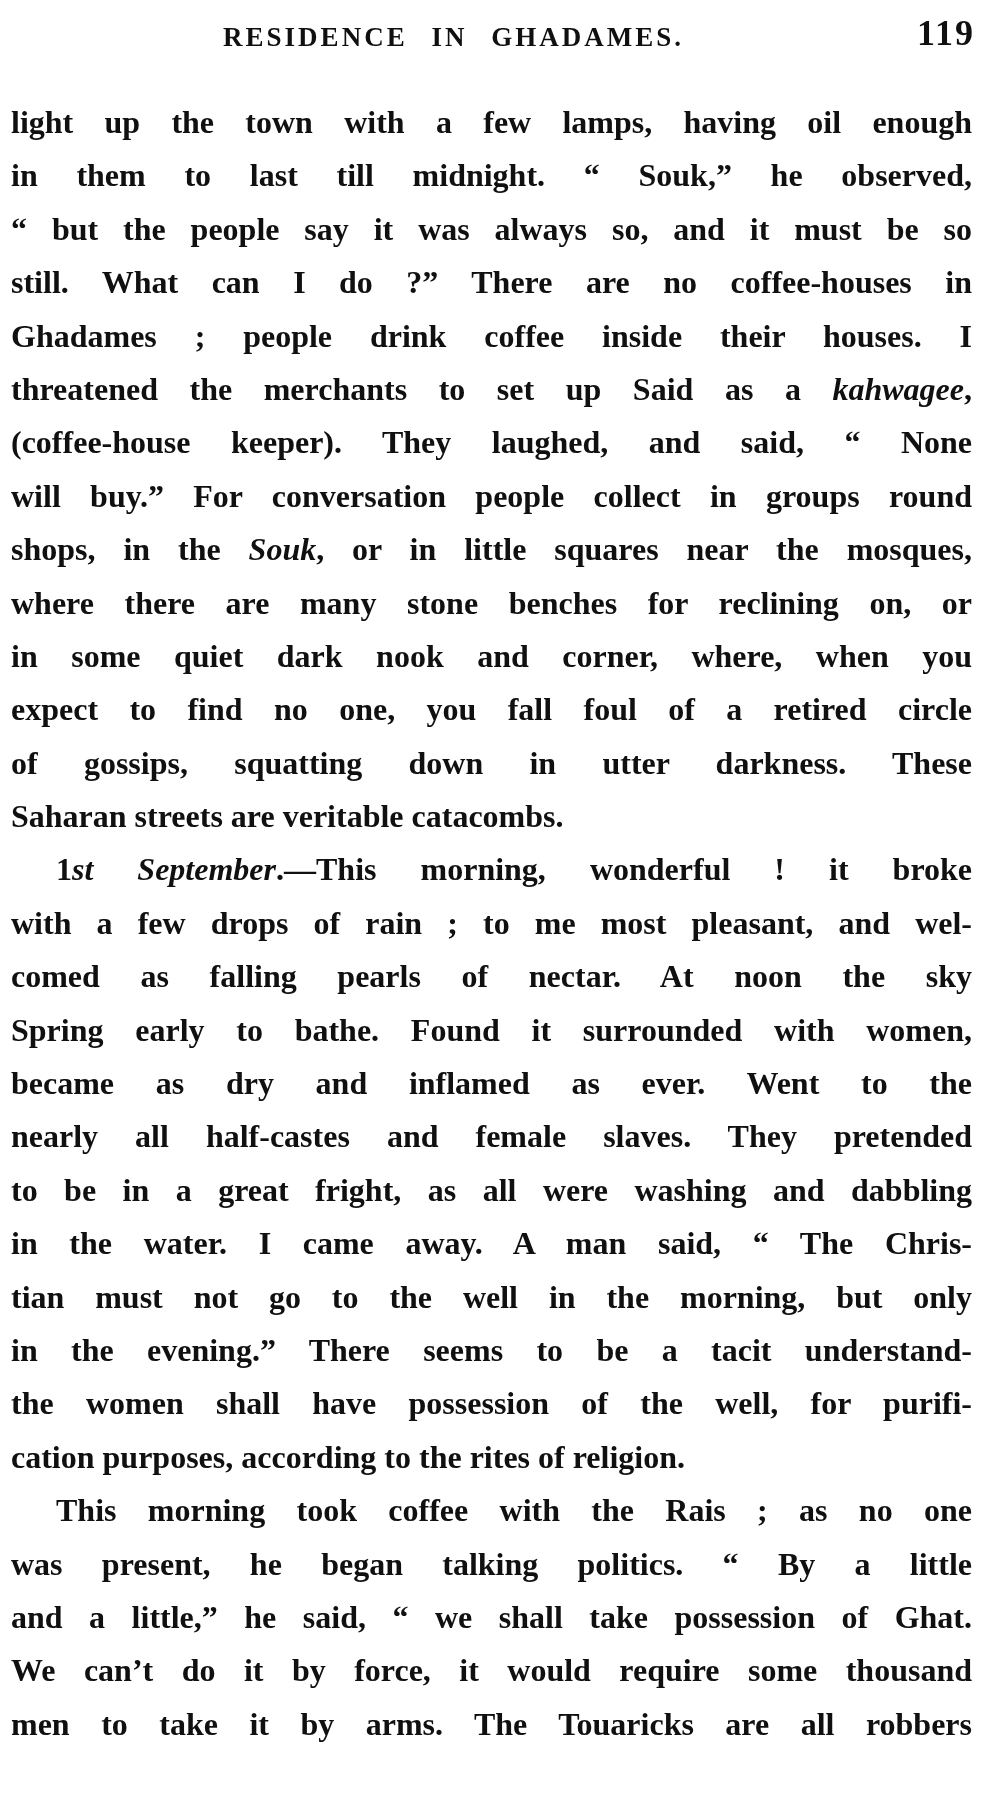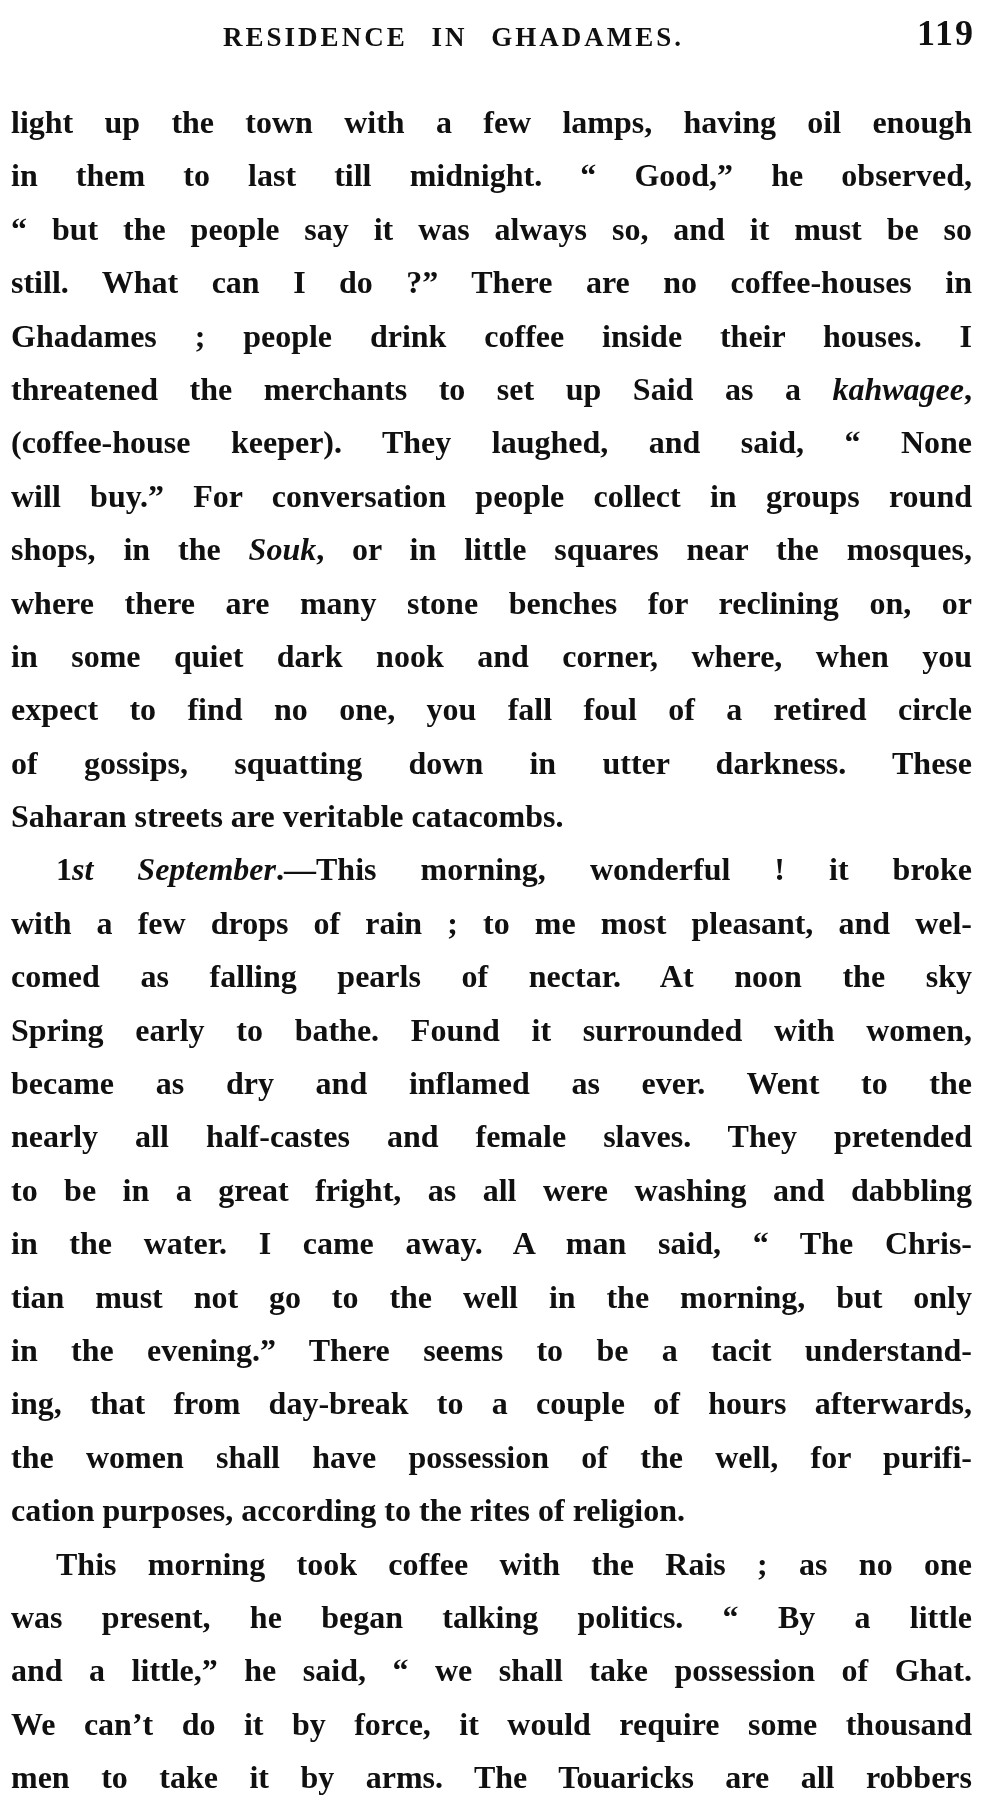--- a/index.html
+++ b/index.html
@@ -69,21 +69,21 @@
   }
 </style>
 </head>
 <body style="background: rgb(255, 255, 255); color: rgb(16, 16, 16);">
 
 <div class="book-page">
   <div class="running-header">RESIDENCE IN GHADAMES.</div>
   <div class="page-number">119</div>
   <div class="text-block">
       <div class="line"><span>light up the town with a few lamps, having oil enough</span></div>
-      <div class="line"><span>in them to last till midnight. “ Good,” he observed,</span></div>
+      <div class="line"><span>in them to last till midnight. “ Souk,” he observed,</span></div>
       <div class="line"><span>“ but the people say it was always so, and it must be so</span></div>
       <div class="line"><span>still. What can I do ?” There are no coffee-houses in</span></div>
       <div class="line"><span>Ghadames ; people drink coffee inside their houses. I</span></div>
       <div class="line"><span>threatened the merchants to set up Said as a </span><span class="italic">kahwagee</span><span>,</span></div>
       <div class="line"><span>(coffee-house keeper). They laughed, and said, “ None</span></div>
       <div class="line"><span>will buy.” For conversation people collect in groups round</span></div>
       <div class="line"><span>shops, in the </span><span class="italic">Souk</span><span>, or in little squares near the mosques,</span></div>
       <div class="line"><span>where there are many stone benches for reclining on, or</span></div>
       <div class="line"><span>in some quiet dark nook and corner, where, when you</span></div>
       <div class="line"><span>expect to find no one, you fall foul of a retired circle</span></div>
@@ -92,21 +92,20 @@
       <div class="line indent"><span>1</span><span class="italic">st September</span><span>.—This morning, wonderful ! it broke</span></div>
       <div class="line"><span>with a few drops of rain ; to me most pleasant, and wel-</span></div>
       <div class="line"><span>comed as falling pearls of nectar. At noon the sky</span></div>
       <div class="line"><span>Spring early to bathe. Found it surrounded with women,</span></div>
       <div class="line"><span>became as dry and inflamed as ever. Went to the</span></div>
       <div class="line"><span>nearly all half-castes and female slaves. They pretended</span></div>
       <div class="line"><span>to be in a great fright, as all were washing and dabbling</span></div>
       <div class="line"><span>in the water. I came away. A man said, “ The Chris-</span></div>
       <div class="line"><span>tian must not go to the well in the morning, but only</span></div>
       <div class="line"><span>in the evening.” There seems to be a tacit understand-</span></div>
-      <div class="line"><span>ing, that from day-break to a couple of hours afterwards,</span></div>
       <div class="line"><span>the women shall have possession of the well, for purifi-</span></div>
       <div class="line end"><span>cation purposes, according to the rites of religion.</span></div>
       <div class="line indent"><span>This morning took coffee with the Rais ; as no one</span></div>
       <div class="line"><span>was present, he began talking politics. “ By a little</span></div>
       <div class="line"><span>and a little,” he said, “ we shall take possession of Ghat.</span></div>
       <div class="line"><span>We can’t do it by force, it would require some thousand</span></div>
       <div class="line"><span>men to take it by arms. The Touaricks are all robbers</span></div>
     </div>
 </div>
 

